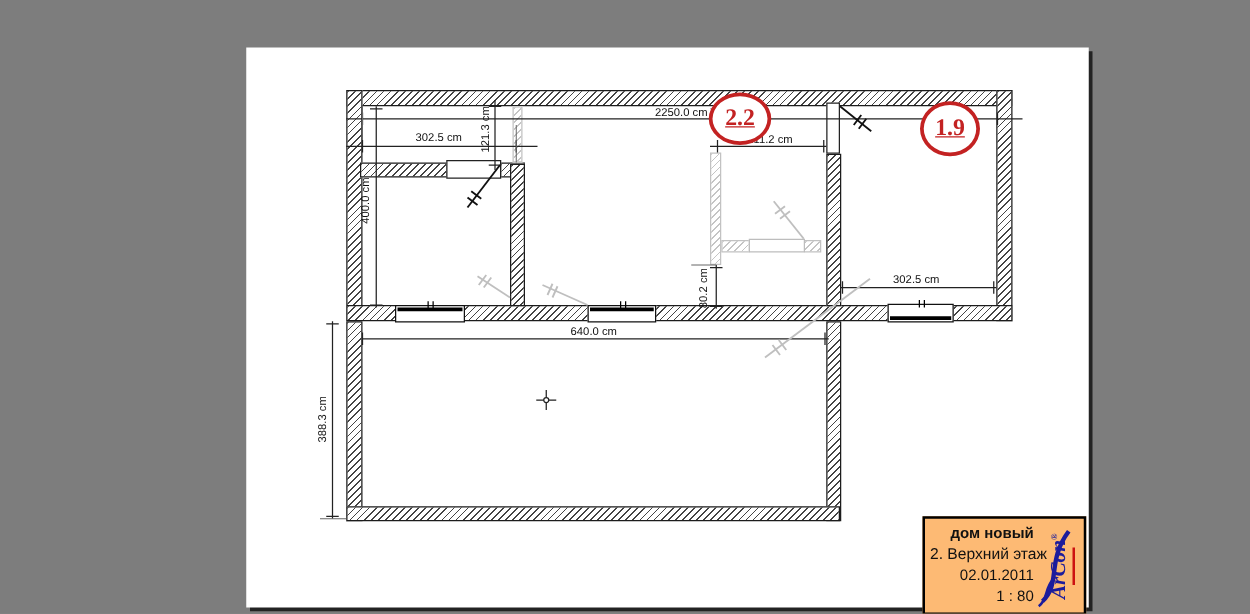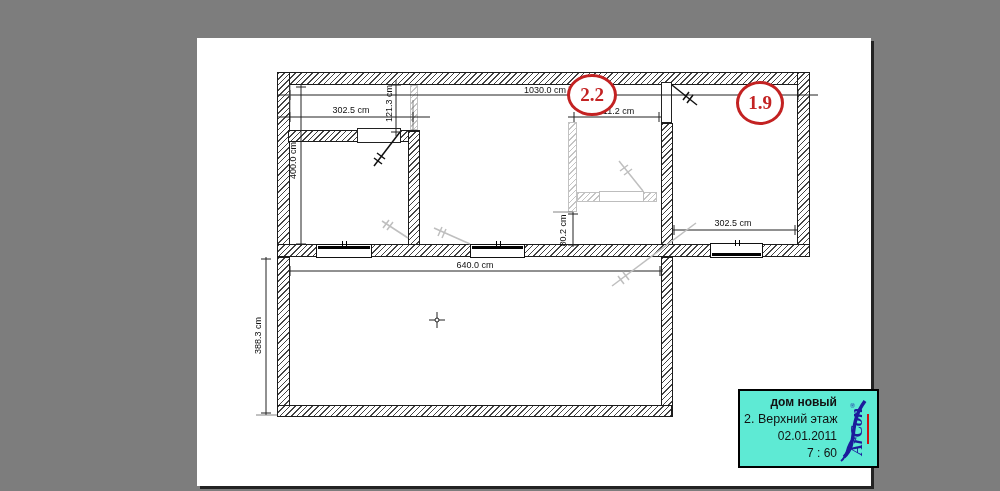--- a/index.html
+++ b/index.html
@@ -16,24 +16,24 @@
   .panel{position:absolute;box-sizing:border-box;background:#fff;border:1px solid #222;}
   .panel.light{border-color:#bdbdbd;}
   .window{position:absolute;box-sizing:border-box;background:#fff;border:1px solid #111;}
   .wbar{position:absolute;left:1px;right:1px;height:3px;background:#000;}
   .wtick{position:absolute;width:1px;height:6px;background:#000;top:-4px;}
   .dim{position:absolute;font-size:9px;color:#111;text-align:center;white-space:nowrap;
        height:11px;line-height:11px;}
   .dim.rot{transform:rotate(-90deg);}
   .badge{position:absolute;border-radius:50%;background:#fff;border:3px solid #c32222;
          display:flex;align-items:center;justify-content:center;
-         font-family:"Liberation Serif",serif;font-weight:bold;font-size:19px;color:#c32222;}
+         font-family:"Liberation Serif",serif;font-weight:bold;font-size:19px;color:#c32222;text-decoration:underline;}
   svg.lines{position:absolute;left:0;top:0;}
   
-  #tblock{position:absolute;left:738px;top:389px;width:141px;height:79px;background:#5eead4;
+  #tblock{position:absolute;left:738px;top:413px;width:131px;height:79px;background:#fdba74;
           border:2px solid #000;box-sizing:border-box;}
   #tblock .trow{position:absolute;left:4px;right:40px;text-align:right;color:#111;white-space:nowrap;}
   #logo{position:absolute;right:2px;top:2px;width:36px;height:71px;overflow:hidden;}
   #logo .rotwrap{position:absolute;left:-18px;top:26px;width:70px;height:20px;
                  transform:rotate(-90deg);text-align:center;}
   #logo .arcon{font-family:"Liberation Serif",serif;font-style:italic;font-weight:bold;
                font-size:17px;color:#1c1c9c;letter-spacing:0px;line-height:14px;}
   #logo sup{font-size:7px;vertical-align:super;}
   #logo .redline{width:30px;height:2px;margin:1px auto 0 auto;background:#cc1111;}
 </style>
@@ -124,41 +124,41 @@
       <path d="M442 227 L438 236 M446 229 L442 238"></path>
     </g>
 
     <g stroke="#222" stroke-width="1" fill="#fff">
       <path d="M437 312 V328 M429 320 H445"></path>
       <circle cx="437" cy="320" r="2"></circle>
     </g>
   </svg>
 
   <div class="dim" style="left:315px;top:105px;width:72px;">302.5 cm</div>
-  <div class="dim" style="left:509px;top:85px;width:72px;">1030.0 cm</div>
+  <div class="dim" style="left:509px;top:85px;width:72px;">2250.0 cm</div>
   <div class="dim" style="left:580px;top:106px;width:72px;">211.2 cm</div>
   <div class="dim rot" style="left:353px;top:98px;width:72px;">121.3 cm</div>
   <div class="dim rot" style="left:257px;top:155px;width:72px;">400.0 cm</div>
   <div class="dim rot" style="left:528px;top:225px;width:70px;">80.2 cm</div>
   <div class="dim" style="left:439px;top:260px;width:72px;">640.0 cm</div>
   <div class="dim rot" style="left:222px;top:330px;width:72px;">388.3 cm</div>
   <div class="dim" style="left:697px;top:218px;width:72px;">302.5 cm</div>
 
   <div class="badge" style="left:567px;top:74px;width:44px;height:36px;">
     <span>2.2</span>
   </div>
   <div class="badge" style="left:736px;top:81px;width:42px;height:38px;">
     <span>1.9</span>
   </div>
 
   <div id="tblock">
     <div class="trow" style="top:4px;font-size:12px;font-weight:bold;">дом новый</div>
     <div class="trow" style="top:21px;font-size:12.5px;">2. Верхний этаж</div>
     <div class="trow" style="top:38px;font-size:12px;">02.01.2011</div>
-    <div class="trow" style="top:55px;font-size:12px;">7 : 60</div>
+    <div class="trow" style="top:55px;font-size:12px;">1 : 80</div>
     <div id="logo">
       <svg width="36" height="71" viewBox="0 0 36 71">
         <path d="M5 64 C20 50 8 32 26 8" stroke="#1c1c9c" stroke-width="3.5" fill="none"></path>
         <path d="M2 68 C10 62 6 54 14 46" stroke="#1c1c9c" stroke-width="2" fill="none"></path>
       </svg>
       <div class="rotwrap">
         <span class="arcon"><span>ArCon</span><sup>®</sup></span>
         <div class="redline"></div>
       </div>
     </div>

